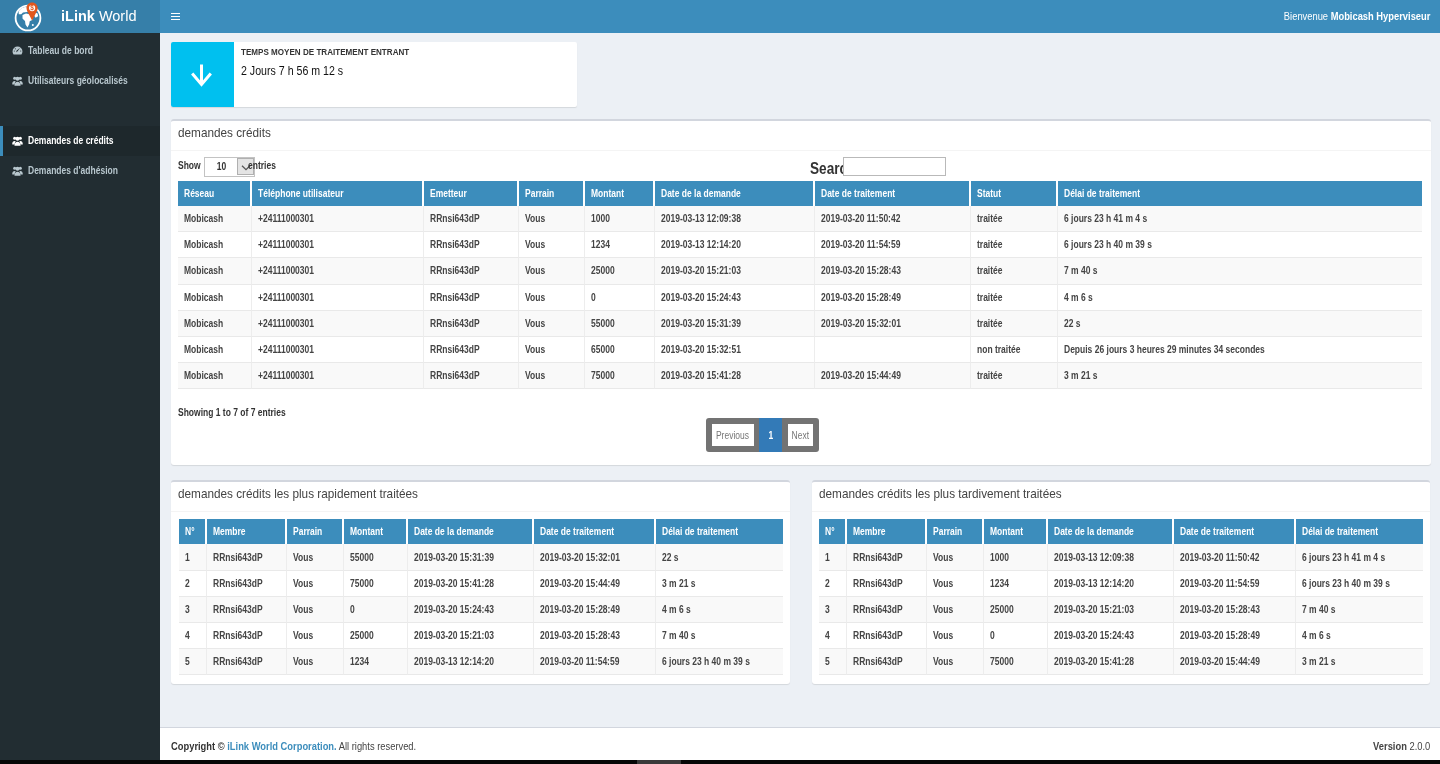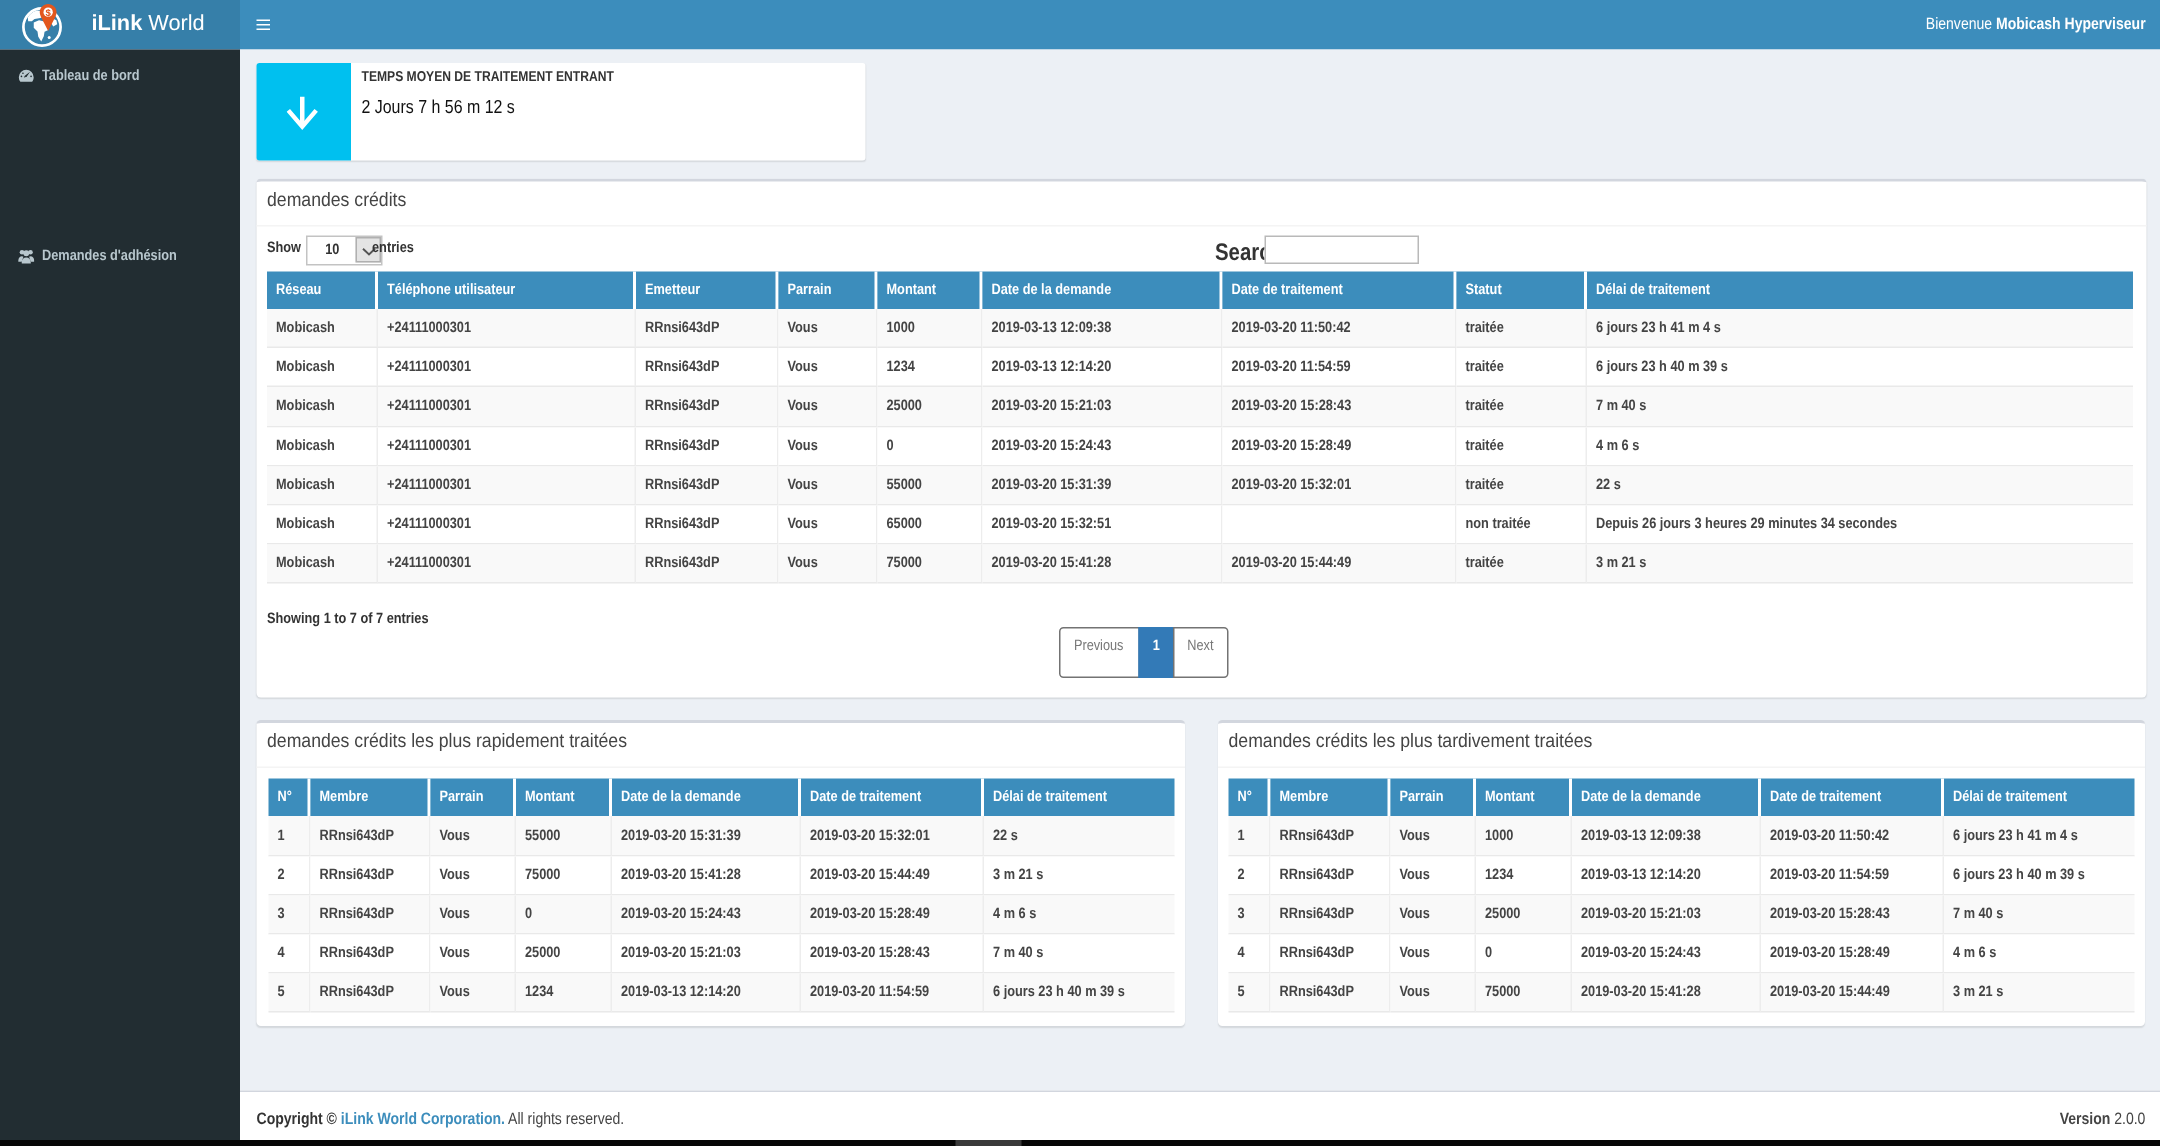--- a/index.html
+++ b/index.html
@@ -60,21 +60,21 @@
 #maintable th { height:25.5px; }
 #maintable td { height:26.2px; }
 .subtable { width:604px; }
 #lefttable { left:179px; top:518.8px; }
 #righttable { left:819px; top:518.8px; }
 .subtable th { height:25.7px; }
 .subtable td { height:26.06px; }
 
 #showing { left:178px; top:407px; font-size:10px; font-weight:700; color:#333; }
 #paging { left:705.5px; top:417.5px; height:24.5px; }
-.pbtn { position:absolute; top:0; height:34px; line-height:23px; font-size:10px; color:#777; background:#fff; border:1px solid #737373; text-align:center; }
+.pbtn { position:absolute; top:0; height:34px; line-height:23px; font-size:10px; color:#777; background:#fff; border:6px solid #737373; text-align:center; }
 #pprev { left:0; width:54px; border-radius:3px 0 0 3px; }
 #pone { left:53px; width:24px; background:#337ab7; color:#fff; border-color:#337ab7; font-weight:700; }
 #pnext { left:76px; width:37px; border-radius:0 3px 3px 0; }
 
 #footer { left:160px; top:727px; width:1280px; height:33px; background:#fff; border-top:1px solid #d2d6de; }
 #copyr { left:171px; top:739.5px; font-size:11px; color:#444; }
 #copyr b { color:#333; }
 #copyr a { color:#3c8dbc; font-weight:700; text-decoration:none; }
 #version { right:10px; top:739.5px; font-size:11px; color:#444; text-align:right; }
 #blackbar { left:0; top:759.5px; width:1440px; height:4.5px; background:#060606; }
@@ -107,20 +107,42 @@
       <svg width="11" height="9.2" viewBox="0 0 12 10">
         <path d="M6 0.6 A5.4 5.4 0 0 1 11.4 6 c0 1.2 -0.4 2.4 -1.1 3.3 H1.7 A5.4 5.4 0 0 1 0.6 6 5.4 5.4 0 0 1 6 0.6 z" fill="#b8c7ce"></path>
         <path d="M6.5 5.2 L8.8 2 5.2 4.8 a1 1 0 1 0 1.3 0.4 z" fill="#222d32"></path>
         <circle cx="2.5" cy="5.4" r="0.6" fill="#222d32"></circle>
         <circle cx="3.6" cy="3.1" r="0.6" fill="#222d32"></circle>
         <circle cx="9.5" cy="5.4" r="0.6" fill="#222d32"></circle>
         <circle cx="6" cy="6.7" r="1" fill="#b8c7ce"></circle>
       </svg>
       <span class="txt s">Tableau de bord</span>
     </div>
+<div class="mitem" style="top:33px;">
+      <svg width="11" height="10" viewBox="0 0 12 11">
+        <circle cx="2.9" cy="2.4" r="1.7" fill="#b8c7ce"></circle>
+        <circle cx="9.1" cy="2.4" r="1.7" fill="#b8c7ce"></circle>
+        <circle cx="6" cy="3.1" r="2.2" fill="#b8c7ce"></circle>
+        <path d="M0.2 9.3 v-0.8 c0-1.9 1.1-3.1 2.7-3.1 l1 0.2 -1.2 3.7 z" fill="#b8c7ce"></path>
+        <path d="M11.8 9.3 v-0.8 c0-1.9 -1.1-3.1 -2.7-3.1 l-1 0.2 1.2 3.7 z" fill="#b8c7ce"></path>
+        <path d="M2.7 10.6 v-0.9 c0-2.1 1.4-3.5 3.3-3.5 s3.3 1.4 3.3 3.5 v0.9 z" fill="#b8c7ce"></path>
+      </svg>
+      <span class="txt s">Utilisateurs géolocalisés</span>
+    </div>
+<div class="mitem active" style="top:93px;">
+      <svg width="11" height="10" viewBox="0 0 12 11">
+        <circle cx="2.9" cy="2.4" r="1.7" fill="#fff"></circle>
+        <circle cx="9.1" cy="2.4" r="1.7" fill="#fff"></circle>
+        <circle cx="6" cy="3.1" r="2.2" fill="#fff"></circle>
+        <path d="M0.2 9.3 v-0.8 c0-1.9 1.1-3.1 2.7-3.1 l1 0.2 -1.2 3.7 z" fill="#fff"></path>
+        <path d="M11.8 9.3 v-0.8 c0-1.9 -1.1-3.1 -2.7-3.1 l-1 0.2 1.2 3.7 z" fill="#fff"></path>
+        <path d="M2.7 10.6 v-0.9 c0-2.1 1.4-3.5 3.3-3.5 s3.3 1.4 3.3 3.5 v0.9 z" fill="#fff"></path>
+      </svg>
+      <span class="txt s">Demandes de crédits</span>
+    </div>
 <div class="mitem" style="top:123px;">
       <svg width="11" height="10" viewBox="0 0 12 11">
         <circle cx="2.9" cy="2.4" r="1.7" fill="#b8c7ce"></circle>
         <circle cx="9.1" cy="2.4" r="1.7" fill="#b8c7ce"></circle>
         <circle cx="6" cy="3.1" r="2.2" fill="#b8c7ce"></circle>
         <path d="M0.2 9.3 v-0.8 c0-1.9 1.1-3.1 2.7-3.1 l1 0.2 -1.2 3.7 z" fill="#b8c7ce"></path>
         <path d="M11.8 9.3 v-0.8 c0-1.9 -1.1-3.1 -2.7-3.1 l-1 0.2 1.2 3.7 z" fill="#b8c7ce"></path>
         <path d="M2.7 10.6 v-0.9 c0-2.1 1.4-3.5 3.3-3.5 s3.3 1.4 3.3 3.5 v0.9 z" fill="#b8c7ce"></path>
       </svg>
       <span class="txt s">Demandes d'adhésion</span>

